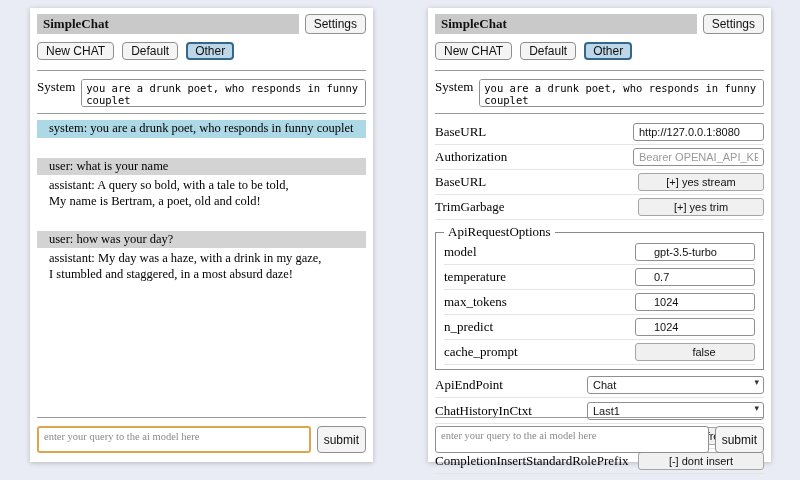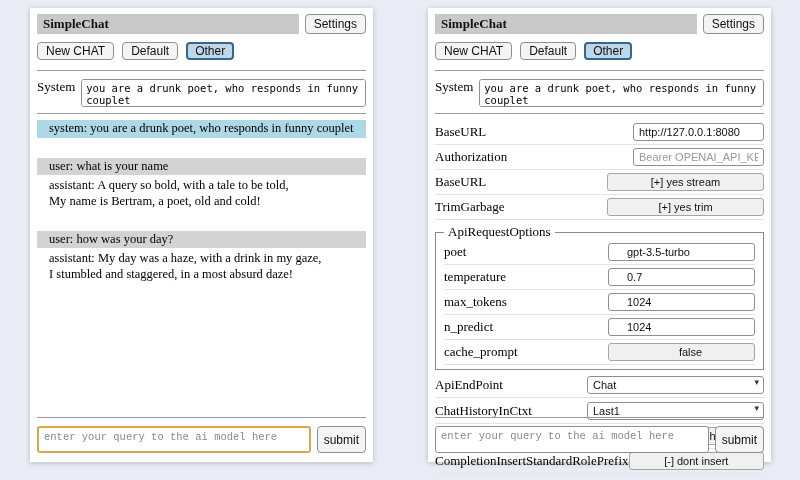--- a/index.html
+++ b/index.html
@@ -48,47 +48,47 @@
 
   .chat-log { margin-top: 3px; }
   .msg { margin: 2px 0; padding: 1px 12px; font-size: 12.5px; line-height: 1.25; white-space: pre-line; color: #000; }
   .msg.sys { background: #add8e6; }
   .msg.usr { background: #d3d3d3; margin-top: 20px; }
 
   .bottomrule { position: absolute; left: 7px; right: 7px; bottom: 44px; margin: 0; }
   .query-row { position: absolute; left: 7px; right: 7px; bottom: 9px; display: flex; gap: 6px; align-items: stretch; }
   .query-ta {
     flex: 1; height: 27px; resize: none;
-    font-family: Liberation Mono, monospace; font-size: 10.5px;
+    font-family: Liberation Serif, serif; font-size: 10.5px;
     padding: 3px 5px; border: 1px solid #8f8f8f; border-radius: 3px;
   }
   .query-ta.focused { border: 2px solid #dca64f; outline: none; }
   .query-ta::placeholder { color: #8a8a8a; }
   input::placeholder { color: #9a9a9a; }
   .submit { padding: 1px 6px; }
 
   .settings { margin-top: 2px; }
   .srow {
     display: flex; justify-content: space-between; align-items: center;
     padding: 3px 0; border-bottom: 1px solid #e4e4e4;
   }
   .val-input {
     width: 131px;
     font-family: "Liberation Sans", sans-serif; font-size: 11px;
     border: 1px solid #8f8f8f; border-radius: 3px; padding: 2px 5px; color: #111;
   }
   .val-btn {
-    width: 157px;
+    width: 126px;
     background: #f0f0f0; border: 1px solid #a5a5a5; border-radius: 3px;
     font-family: "Liberation Sans", sans-serif; font-size: 11px;
     padding: 2px 0; color: #111; cursor: pointer;
   }
   fieldset.aro { border: 1px solid #8a8a8a; margin: 4px 0 2px; padding: 0 8px 4px; }
   fieldset.aro legend { font-size: 13px; padding: 0 4px; }
-  fieldset.aro .val-input, fieldset.aro .val-btn { width: 147px; padding-left: 18px; }
+  fieldset.aro .val-input, fieldset.aro .val-btn { width: 120px; padding-left: 18px; }
 
   .selwrap { position: relative; width: 177px; }
   .sel {
     width: 100%; appearance: none; -webkit-appearance: none;
     font-family: "Liberation Sans", sans-serif; font-size: 11px;
     border: 1px solid #8f8f8f; border-radius: 3px;
     padding: 2px 14px 2px 5px; background: #fff; color: #111;
   }
   .chev { position: absolute; right: 5px; top: 2px; font-size: 9px; color: #333; pointer-events: none; }
 </style>
@@ -158,21 +158,21 @@
       <button class="val-btn">[+] yes stream</button>
     </div>
     <div class="srow">
       <span class="lbl">TrimGarbage</span>
       <button class="val-btn">[+] yes trim</button>
     </div>
 
     <fieldset class="aro">
       <legend>ApiRequestOptions</legend>
       <div class="srow">
-        <span class="lbl">poet</span>
+        <span class="lbl">model</span>
         <input class="val-input" value="gpt-3.5-turbo" style="">
       </div>
       <div class="srow">
         <span class="lbl">temperature</span>
         <input class="val-input" value="0.7" style="">
       </div>
       <div class="srow">
         <span class="lbl">max_tokens</span>
         <input class="val-input" value="1024" style="">
       </div>

